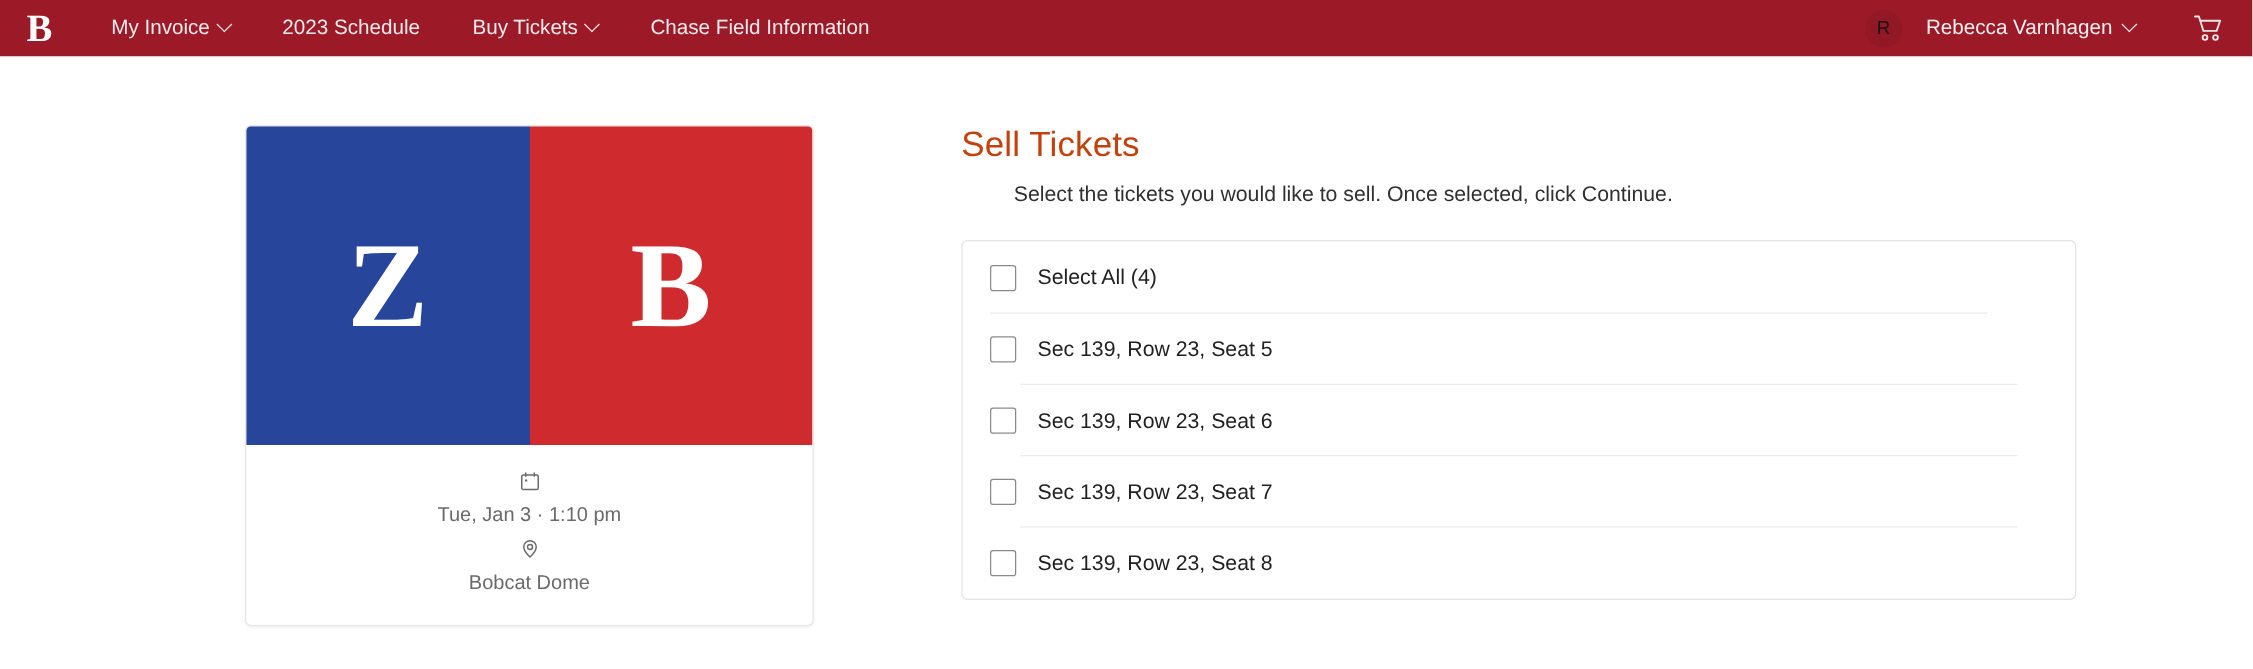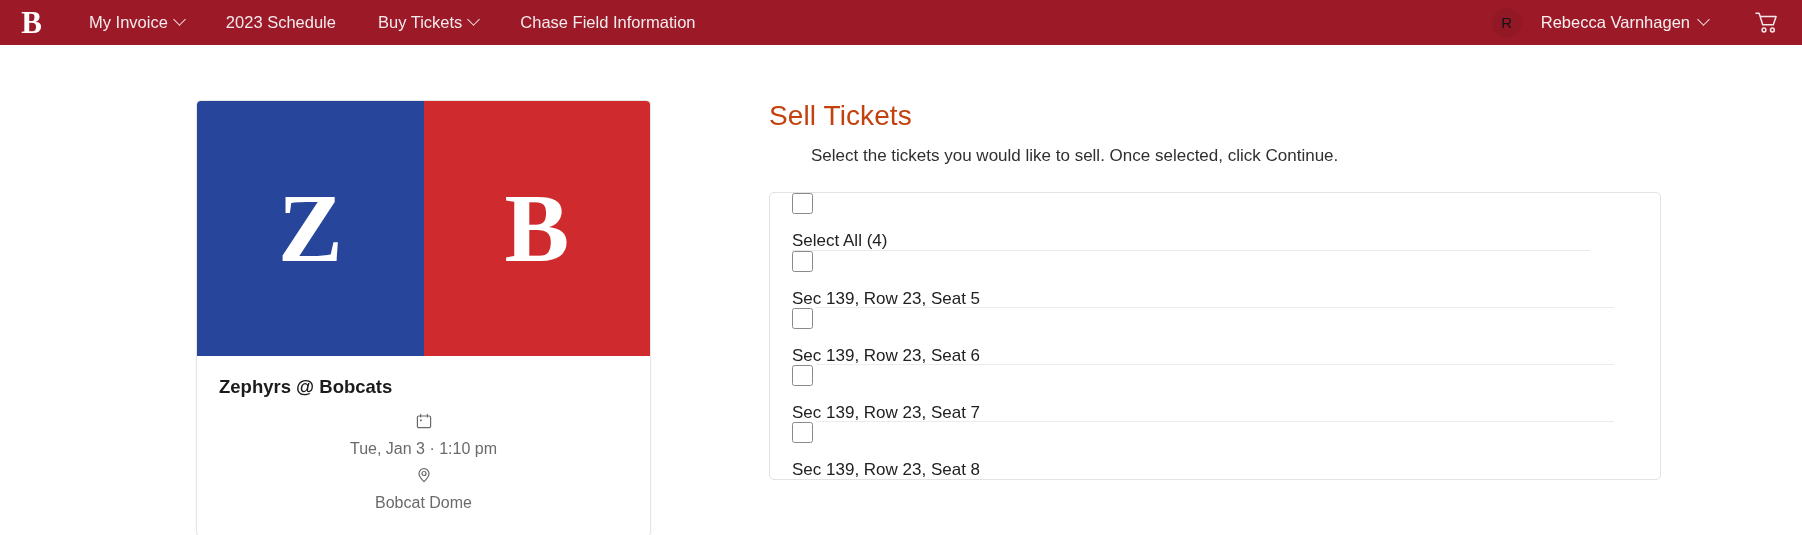--- a/index.html
+++ b/index.html
@@ -202,25 +202,25 @@
 
   .ticket-panel {
     border: 1px solid #e3e3e3;
     border-radius: 5px;
     background: #ffffff;
     padding: 0 22px;
   }
 
   .ticket-row {
     display: flex;
+    align-items: center;
     gap: 17px;
     height: 57px;
     cursor: pointer;
     position: relative;
-    flex-direction: column;
   }
 
   .ticket-row.select-all { height: 58px; }
 
   .ticket-row.select-all::after {
     content: "";
     position: absolute;
     left: 0;
     right: 48px;
     bottom: 0;
@@ -306,21 +306,20 @@
 
   <div class="event-card">
 
     <div class="event-hero">
       <div class="hero-half hero-away">Z</div>
       <div class="hero-half hero-home">B</div>
     </div>
 
     <div class="event-body">
 
-      <div class="event-title">Zephyrs @ Bobcats</div>
 
       <div class="event-meta">
         <span class="meta-icon">
           <svg width="16" height="16" viewBox="0 0 16 16" fill="none">
             <rect x="1.4" y="3" width="13.2" height="11.6" rx="1.3" stroke="#6a6a6a" stroke-width="1.2"></rect>
             <path d="M4.6 1.4v2.6M11.4 1.4v2.6" stroke="#6a6a6a" stroke-width="1.2" stroke-linecap="round"></path>
             <rect x="4" y="6.6" width="1.8" height="1.6" fill="#6a6a6a"></rect>
           </svg>
         </span>
         <span>Tue, Jan 3 · 1:10 pm</span>

